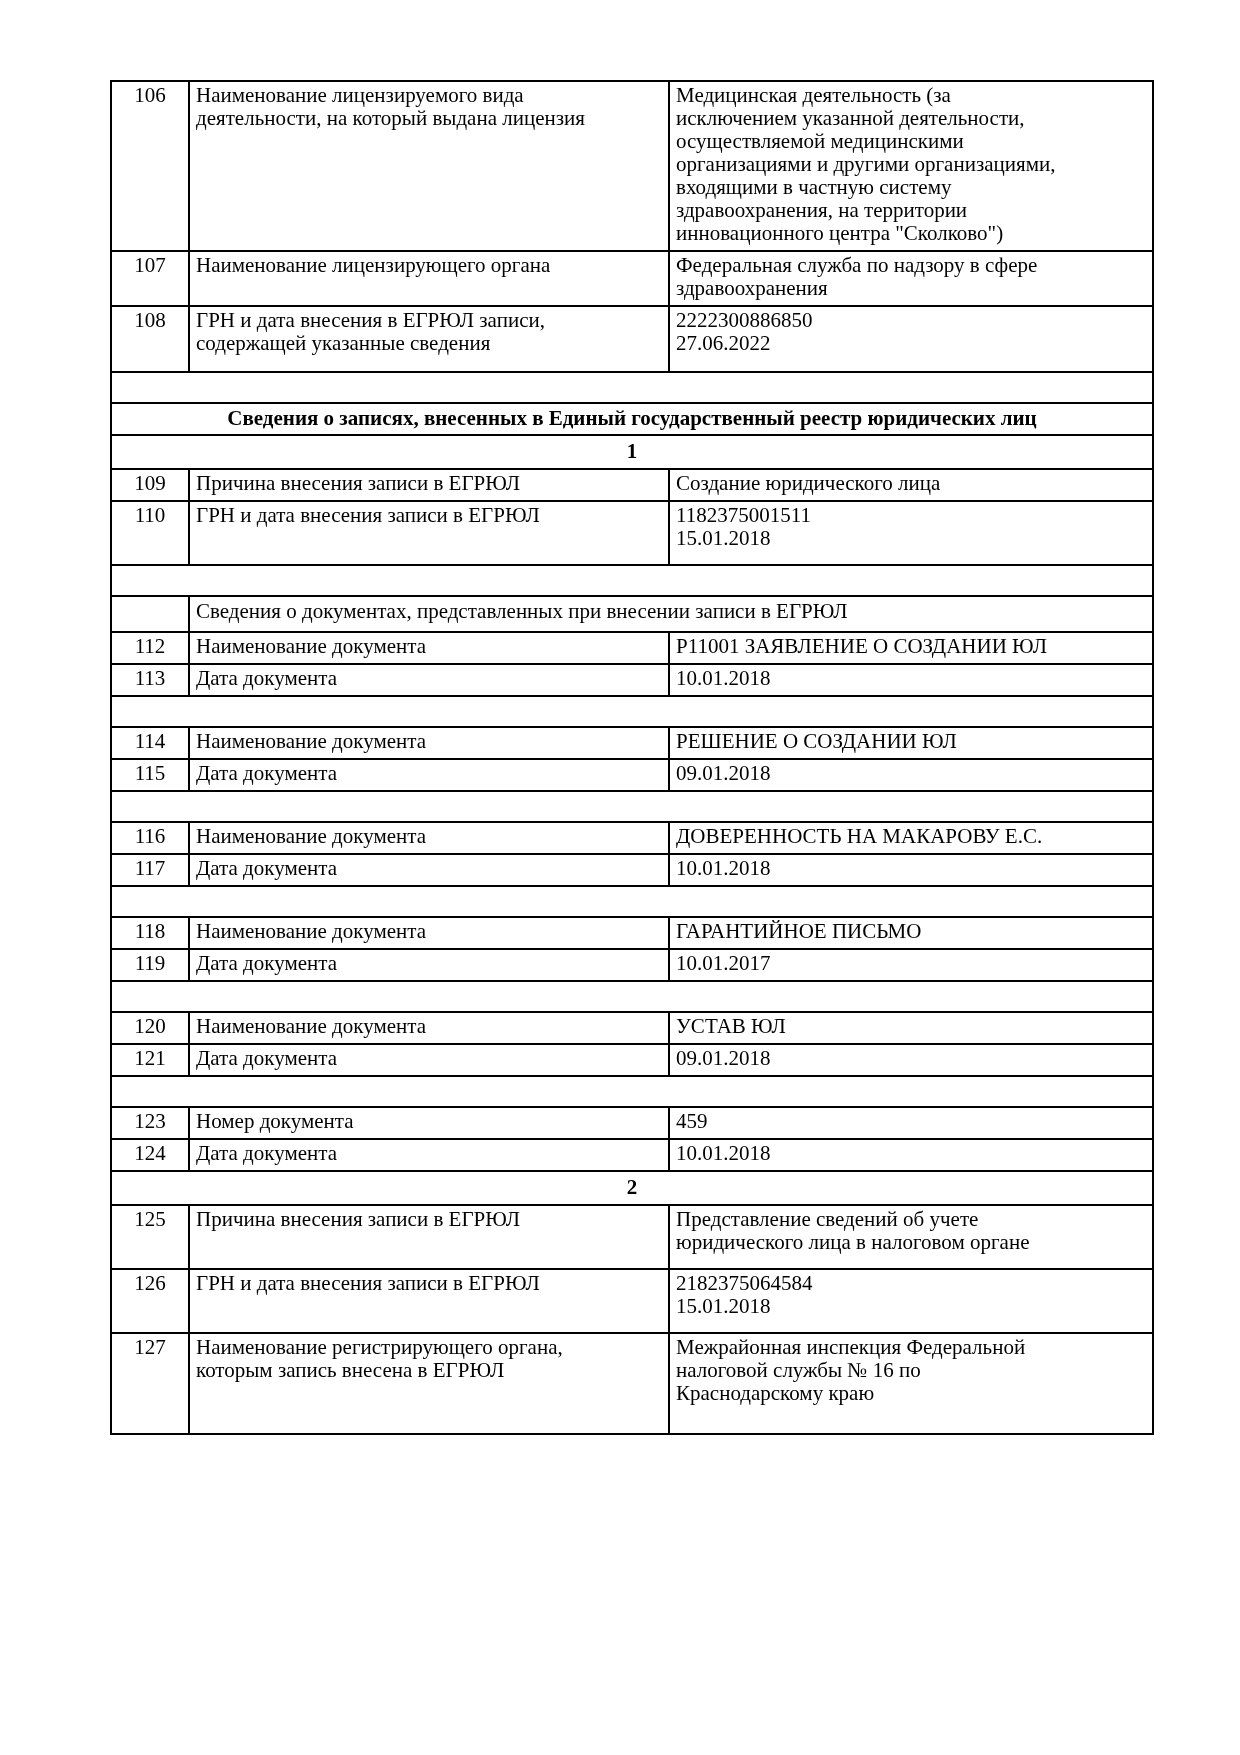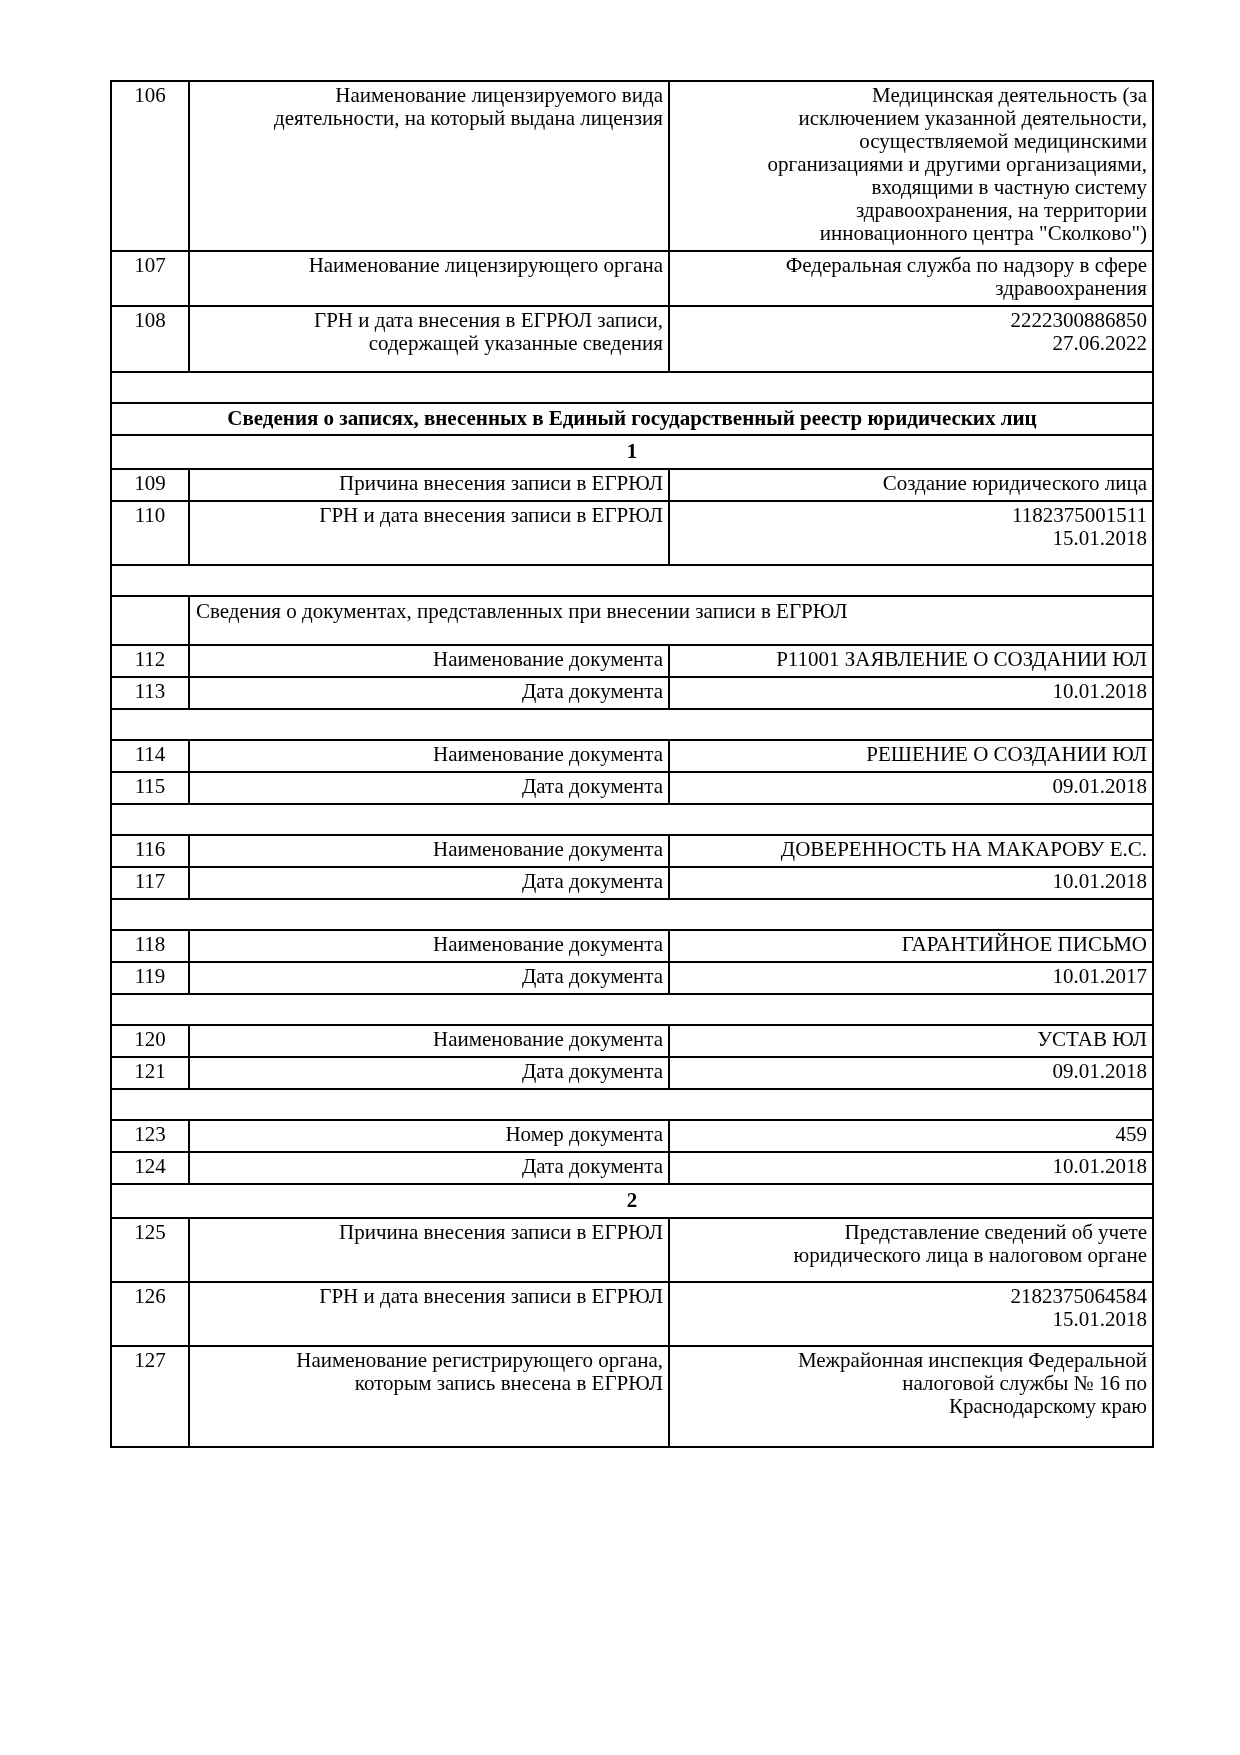--- a/index.html
+++ b/index.html
@@ -32,38 +32,37 @@
     white-space: pre-line;
     word-wrap: break-word;
     overflow: hidden;
   }
   td.num {
     text-align: center;
     padding: 2px 2px 5px 2px;
   }
   td.label, td.value {
     padding: 2px 5px 5px 6px;
-    text-align: right;
   }
   td.spacer-cell {
     height: 29px;
     padding: 0;
   }
   td.section-cell {
     font-weight: bold;
     text-align: center;
     padding: 3px 2px 4px 2px;
   }
   td.entry-cell {
     font-weight: bold;
     text-align: center;
     padding: 4px 2px 5px 2px;
   }
   td.subsection-cell {
-    padding: 3px 5px 21px 6px;
+    padding: 3px 5px 8px 6px;
   }
   
   tr[data-num="108"] td { padding-bottom: 16px; }
   tr[data-num="110"] td,
   tr[data-num="122"] td,
   tr[data-num="125"] td,
   tr[data-num="126"] td { padding-bottom: 14px; }
   tr[data-num="111"] td { padding-bottom: 18px; }
   tr[data-num="127"] td { padding-bottom: 28px; }
 

